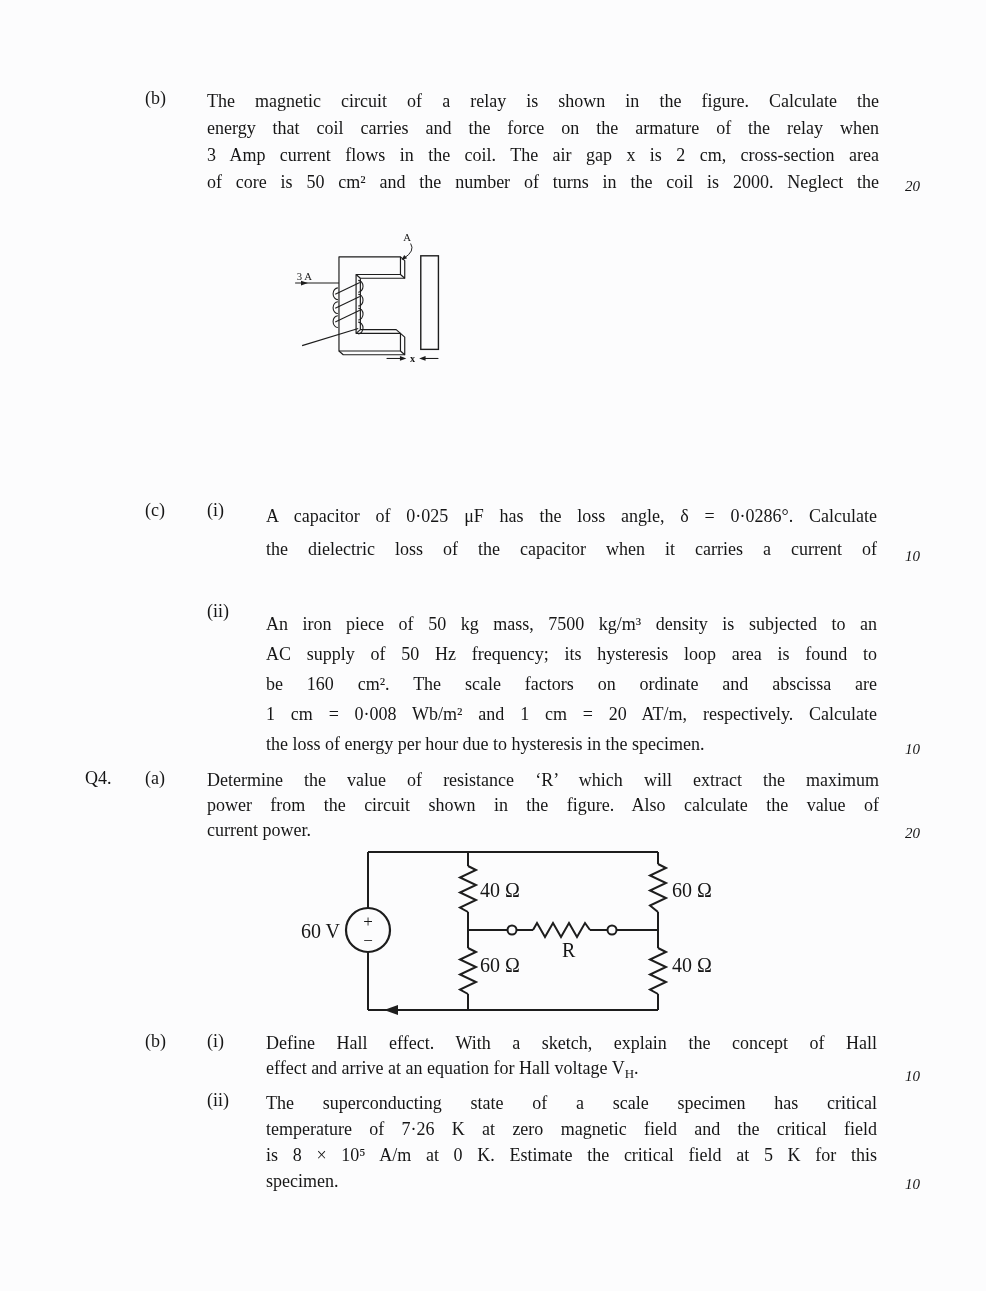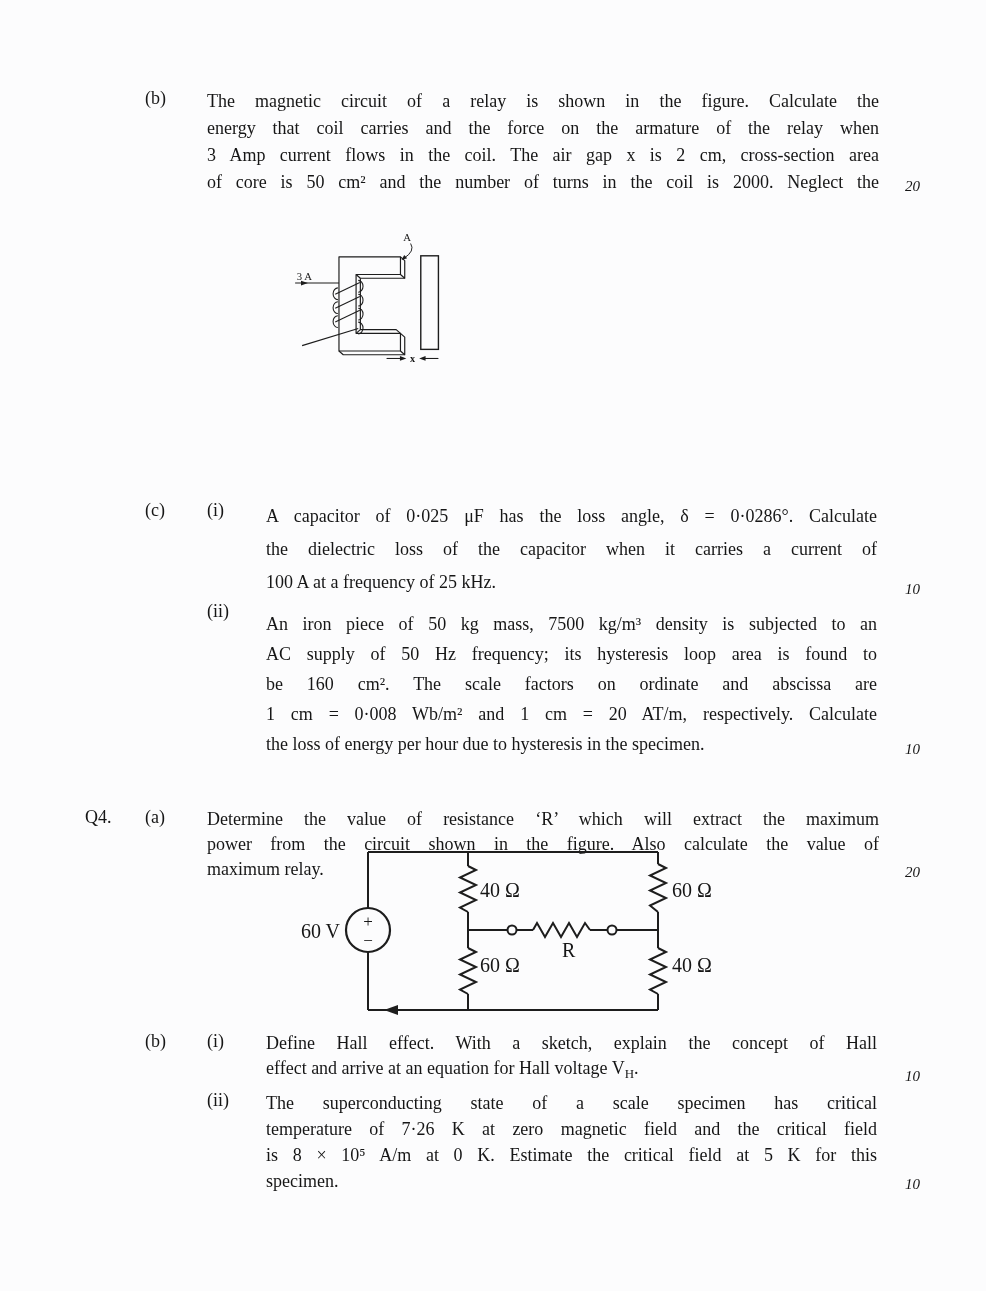--- a/index.html
+++ b/index.html
@@ -84,44 +84,43 @@
       <text x="496" y="479" font-size="19" font-weight="bold">x</text>
     </g>
   </svg>
 
   <section class="qblock" style="top:500px;left:145px;width:775px;">
     <div class="qlabel w62">(c)</div>
     <div class="qlabel w59">(i)</div>
     <div class="qtext" style="width:611px;line-height:33px;">
       <div class="jl">A capacitor of 0·025 μF has the loss angle, δ = 0·0286°. Calculate</div>
       <div class="jl">the dielectric loss of the capacitor when it carries a current of</div>
-      <div class="jl last">100 A at a frequency of 25 kHz.</div>
     </div>
     <div class="marks">10</div>
   </section>
 
   <section class="qblock" style="top:601px;left:207px;width:713px;">
     <div class="qlabel w59">(ii)</div>
     <div class="qtext" style="width:611px;line-height:30px;margin-top:8px;">
       <div class="jl">An iron piece of 50 kg mass, 7500 kg/m³ density is subjected to an</div>
       <div class="jl">AC supply of 50 Hz frequency; its hysteresis loop area is found to</div>
       <div class="jl">be 160 cm². The scale factors on ordinate and abscissa are</div>
       <div class="jl">1 cm = 0·008 Wb/m² and 1 cm = 20 AT/m, respectively. Calculate</div>
       <div class="jl last">the loss of energy per hour due to hysteresis in the specimen.</div>
     </div>
     <div class="marks">10</div>
   </section>
 
-  <section class="qblock" style="top:768px;left:85px;width:835px;margin-top:39px;">
+  <section class="qblock" style="top:768px;left:85px;width:835px;">
     <div class="qlabel w60">Q4.</div>
     <div class="qlabel w62">(a)</div>
     <div class="qtext" style="width:672px;line-height:25px;">
       <div class="jl">Determine the value of resistance ‘R’ which will extract the maximum</div>
       <div class="jl">power from the circuit shown in the figure. Also calculate the value of</div>
-      <div class="jl last">maximum relay.</div>
+      <div class="jl last">current power.</div>
     </div>
     <div class="marks">20</div>
   </section>
 
   <svg style="left:280px;top:843px;" width="460" height="180" viewBox="280 843 460 180">
     <g class="stroke" stroke-width="2">
       <line x1="368" y1="852" x2="658" y2="852"></line>
       <line x1="368" y1="852" x2="368" y2="908"></line>
       <line x1="368" y1="952" x2="368" y2="1010"></line>
       <line x1="368" y1="1010" x2="658" y2="1010"></line>

